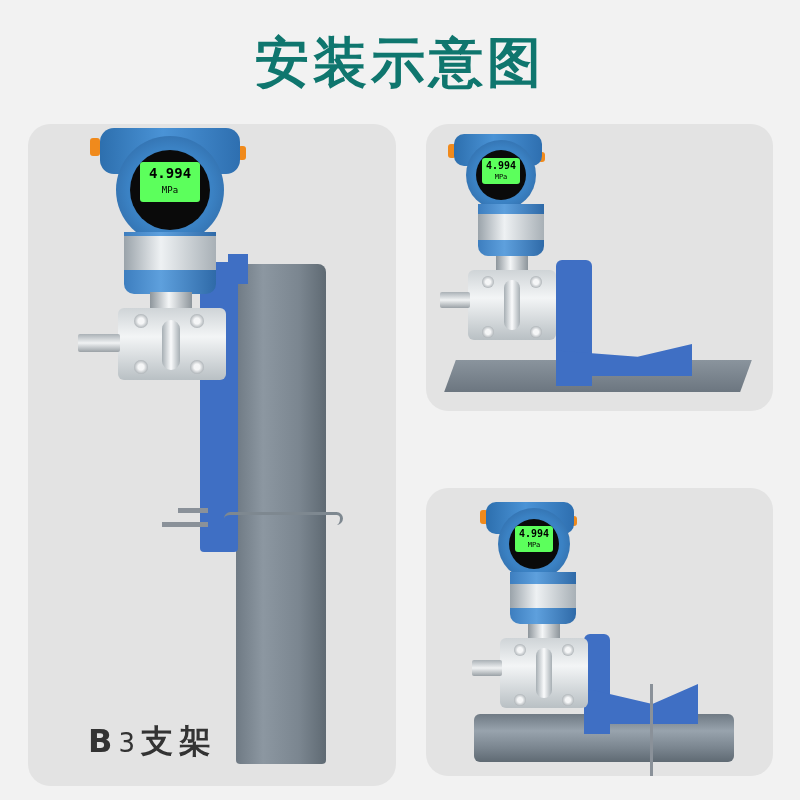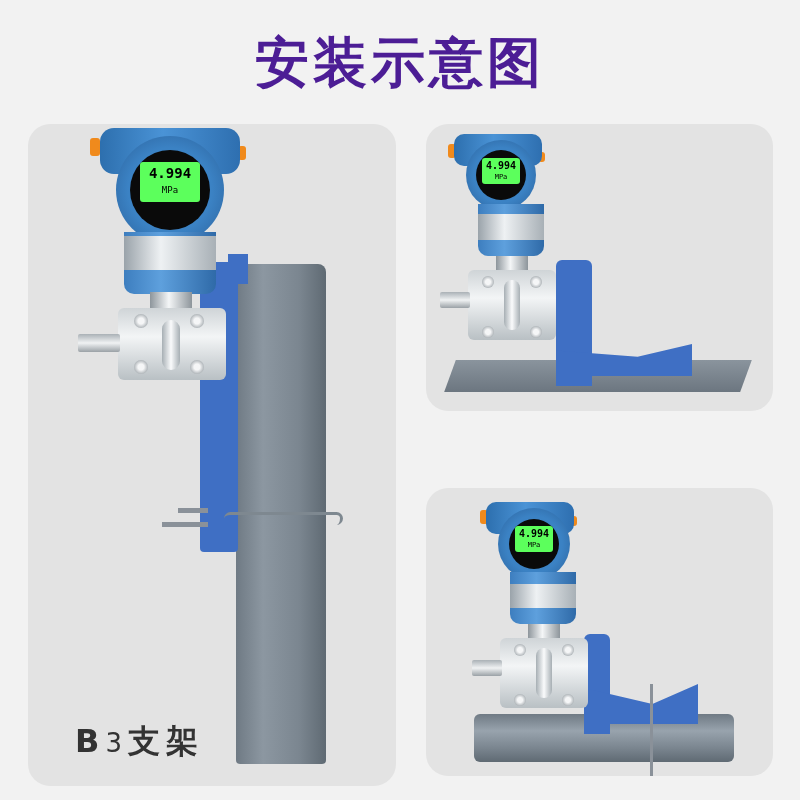--- a/index.html
+++ b/index.html
@@ -1,17 +1,17 @@
 <!DOCTYPE html>
 <html><head>
 <meta charset="utf-8">
 <style>
   html,body{margin:0;padding:0;}
   body{width:800px;height:800px;background:#f2f2f2;position:relative;overflow:hidden;font-family:"DejaVu Sans",sans-serif;}
-  .title{position:absolute;left:0;width:800px;top:28px;text-align:center;font-size:54px;font-weight:bold;color:#4c1d95;letter-spacing:4px;line-height:70px;}
+  .title{position:absolute;left:0;width:800px;top:28px;text-align:center;font-size:54px;font-weight:bold;color:#0f766e;letter-spacing:4px;line-height:70px;}
   .panel{position:absolute;background:#e3e3e3;border-radius:22px;overflow:hidden;}
   #p3{left:28px;top:124px;width:368px;height:662px;}
   #p2{left:426px;top:124px;width:347px;height:287px;}
   #p1{left:426px;top:488px;width:347px;height:288px;}
   .label{position:absolute;font-weight:bold;color:#333;font-size:32px;letter-spacing:6px;white-space:nowrap;}
   .label .num{font-weight:normal;font-size:26px;}
   
   .tx{position:absolute;}
   .tx .head{position:absolute;background:linear-gradient(90deg,#2d6fae,#4a93d6 45%,#2e6fb0);border-radius:14px;}
   .tx .ring{position:absolute;border-radius:50%;background:radial-gradient(circle,#3b82c4 55%,#2a5f98 100%);}
@@ -62,21 +62,21 @@
     <div class="stem" style="left:82px;top:168px;width:42px;height:22px;"></div>
     <div class="body" style="left:50px;top:184px;width:108px;height:72px;"></div>
     <div class="cap" style="left:94px;top:196px;width:18px;height:50px;"></div>
     <div class="bolt" style="left:66px;top:190px;width:14px;height:14px;"></div>
     <div class="bolt" style="left:122px;top:190px;width:14px;height:14px;"></div>
     <div class="bolt" style="left:66px;top:236px;width:14px;height:14px;"></div>
     <div class="bolt" style="left:122px;top:236px;width:14px;height:14px;"></div>
     <div class="valve" style="left:10px;top:210px;width:42px;height:18px;"></div>
   </div>
 
-  <div class="label" style="left:47px;top:596px;">
+  <div class="label" style="left:60px;top:596px;">
     <span>B</span><span class="num">3</span><span>支架</span>
   </div>
 </div>
 
 <div class="panel" id="p2">
   <div class="base" style="left:24px;top:236px;width:296px;height:32px;transform:skewX(-20deg);"></div>
   <div class="bracket" style="left:130px;top:136px;width:36px;height:126px;border-radius:6px 6px 0 0;"></div>
   <div class="bracket" style="left:130px;top:220px;width:136px;height:32px;clip-path:polygon(0 100%,0 20%,60% 40%,100% 0,100% 100%);"></div>
 
   <div class="tx" style="left:0;top:0;">

